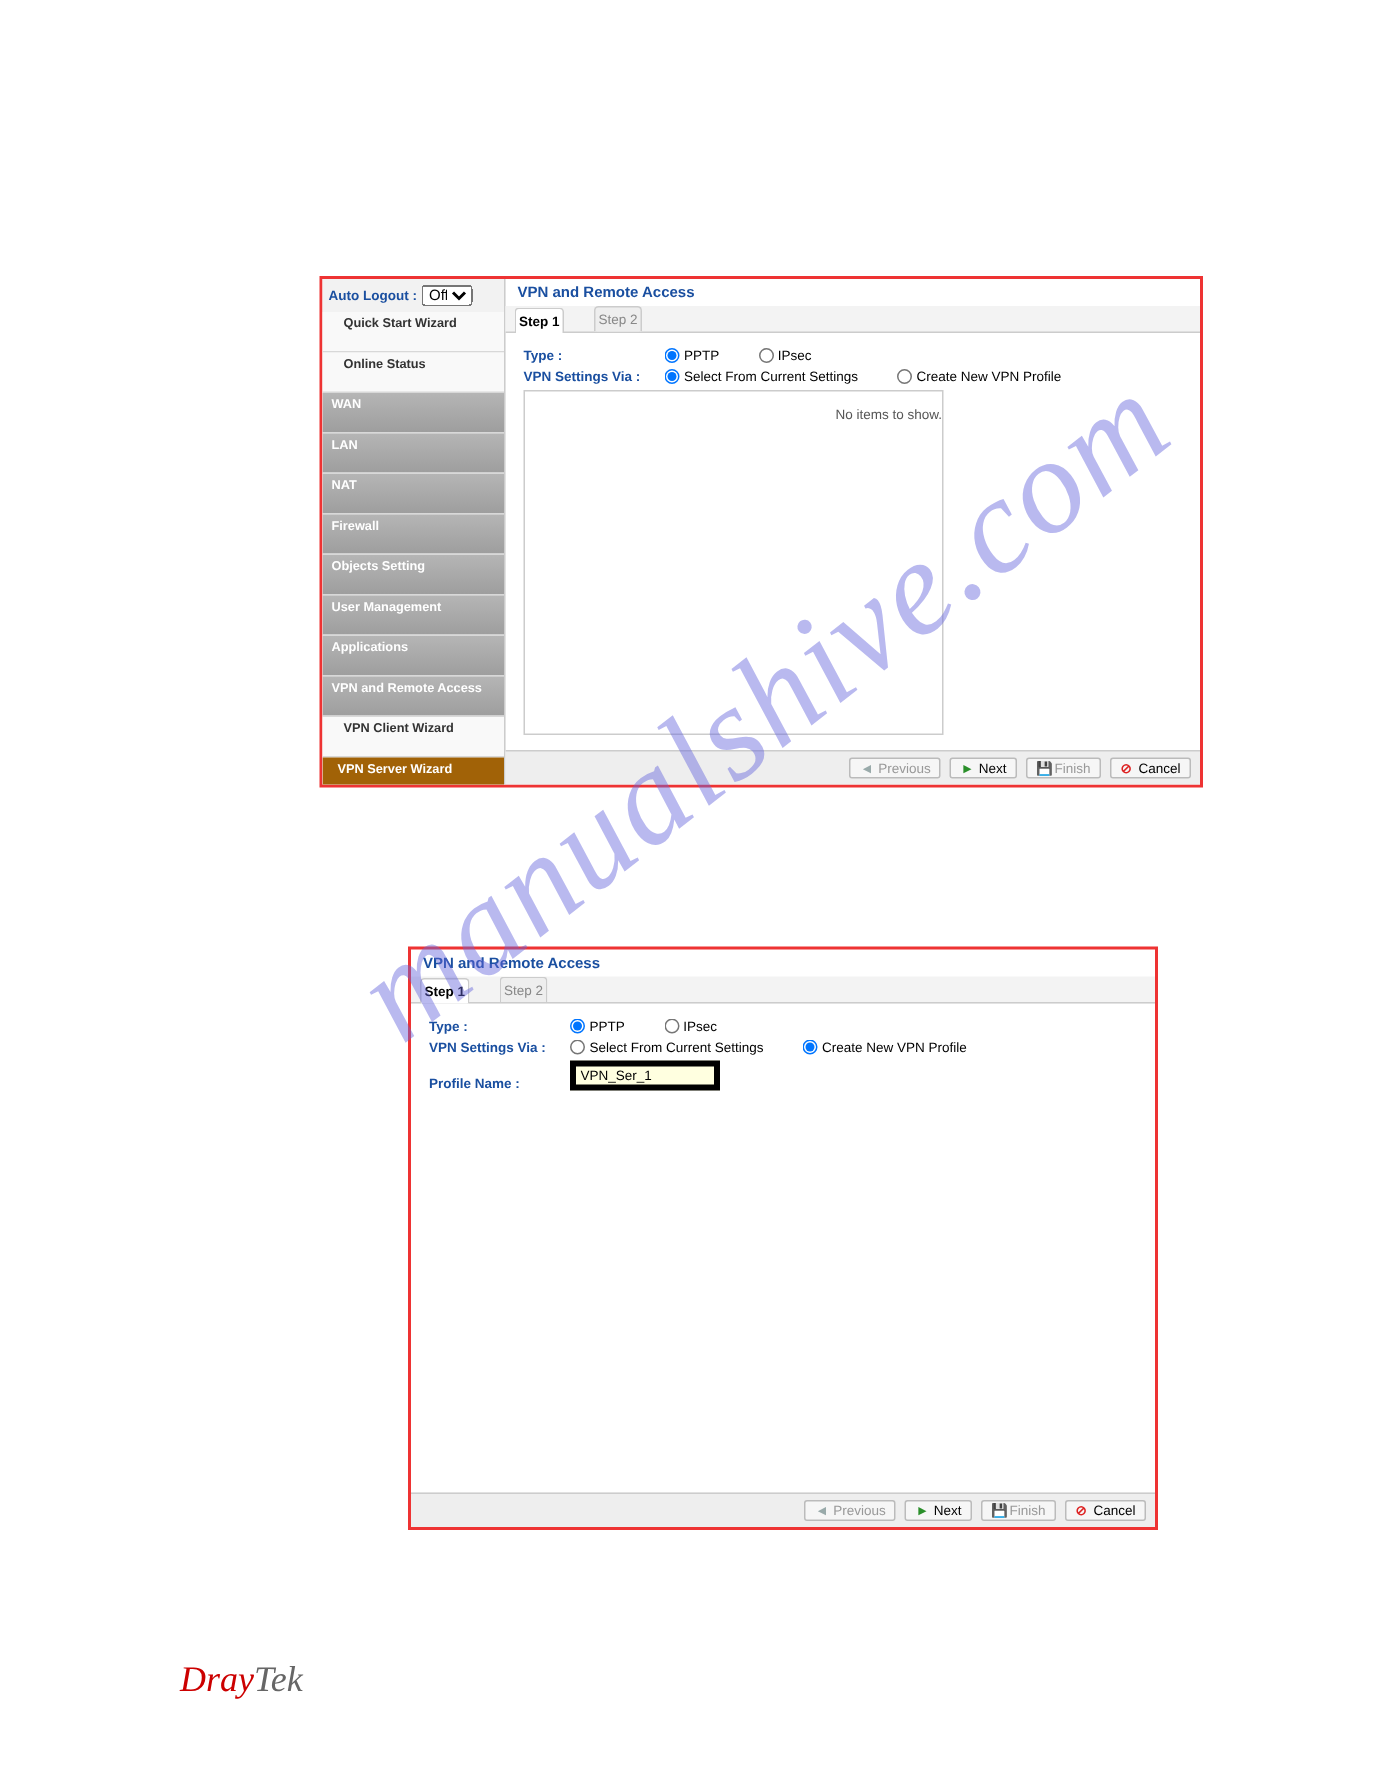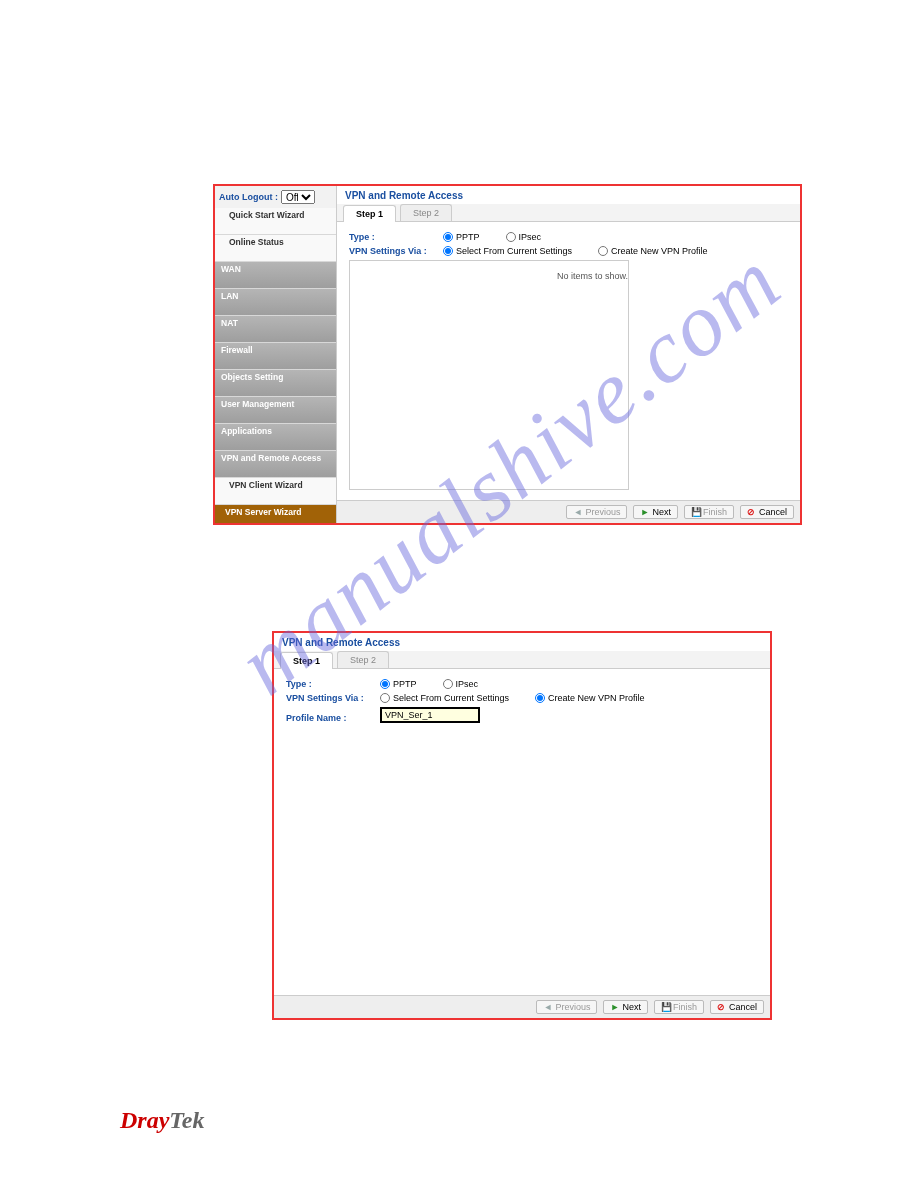--- a/index.html
+++ b/index.html
@@ -81,25 +81,25 @@
     padding: 4px 8px 3px 8px;
   }
   .tabs {
     display: flex;
     background: #f3f3f3;
     padding-left: 6px;
     border-bottom: 1px solid #ccc;
   }
   .tab {
     font-size: 9px;
-    padding: 3px 12px;
+    padding: 3px 2px;
     border: 1px solid #ccc;
     border-bottom: none;
     background: #eee;
-    margin-right: 4px;
+    margin-right: 20px;
     color: #888;
     border-radius: 3px 3px 0 0;
     cursor: pointer;
   }
   .tab.active { background: #fff; color: #000; font-weight: bold; position: relative; top: 1px; }
   .content1 { padding: 10px 12px; flex: 1; }
   .row { display: flex; align-items: flex-end; margin-bottom: 4px; font-size: 9px; gap: 8px; }
   .row .label { color: #1a4fa0; font-weight: bold; min-width: 86px; }
   .row label.radio { display: inline-flex; align-items: center; gap: 3px; margin-right: 18px; cursor: pointer; }
   .row input[type=radio]{ width:10px; height:10px; }
@@ -158,33 +158,33 @@
     top: 631px; left: 272px;
     width: 500px; height: 389px;
     border: 2px solid #e33;
     background: #fff;
     display: flex;
     flex-direction: column;
   }
   .content2 { padding: 10px 12px; flex: 1; }
   .profile-name-input {
     font-size: 9px;
-    border: 2px solid #000000;
+    border: 4px solid #000000;
     background: #ffffe0;
     padding: 1px 3px;
     width: 100px;
   }
 
   
   .logo {
     position: absolute;
     left: 120px;
     bottom: 54px;
     font-size: 24px;
-    font-weight: bold;
+    font-weight: normal;
     font-style: italic;
     font-family: Georgia, serif;
   }
   .logo .red { color: #c00; }
   .logo .gray { color: #666; }
 </style>
 </head>
 <body>
 
 <div class="watermark">manualshive.com</div>

